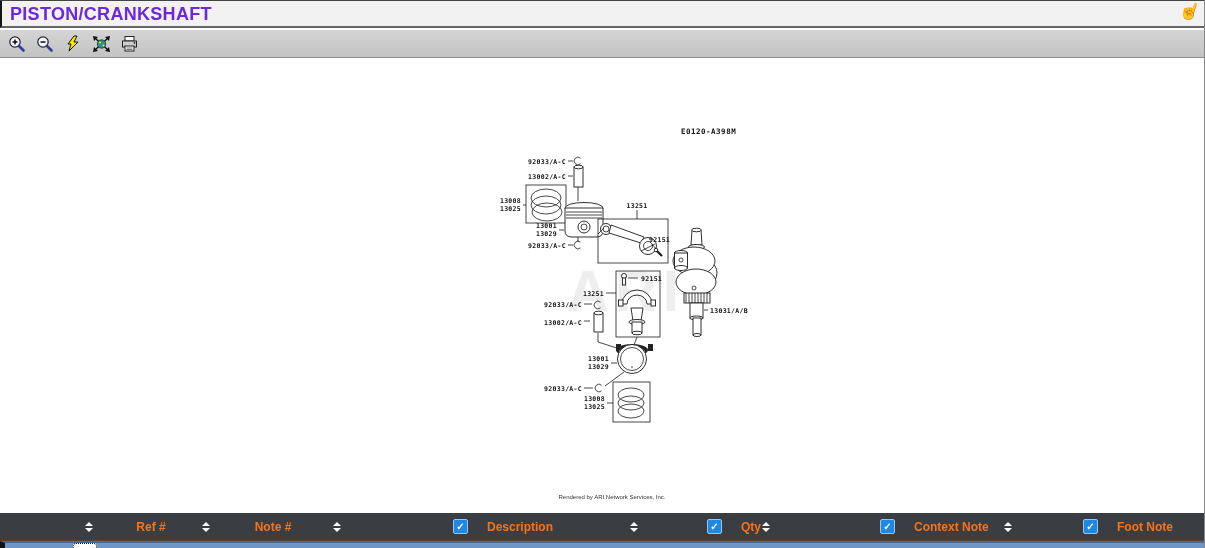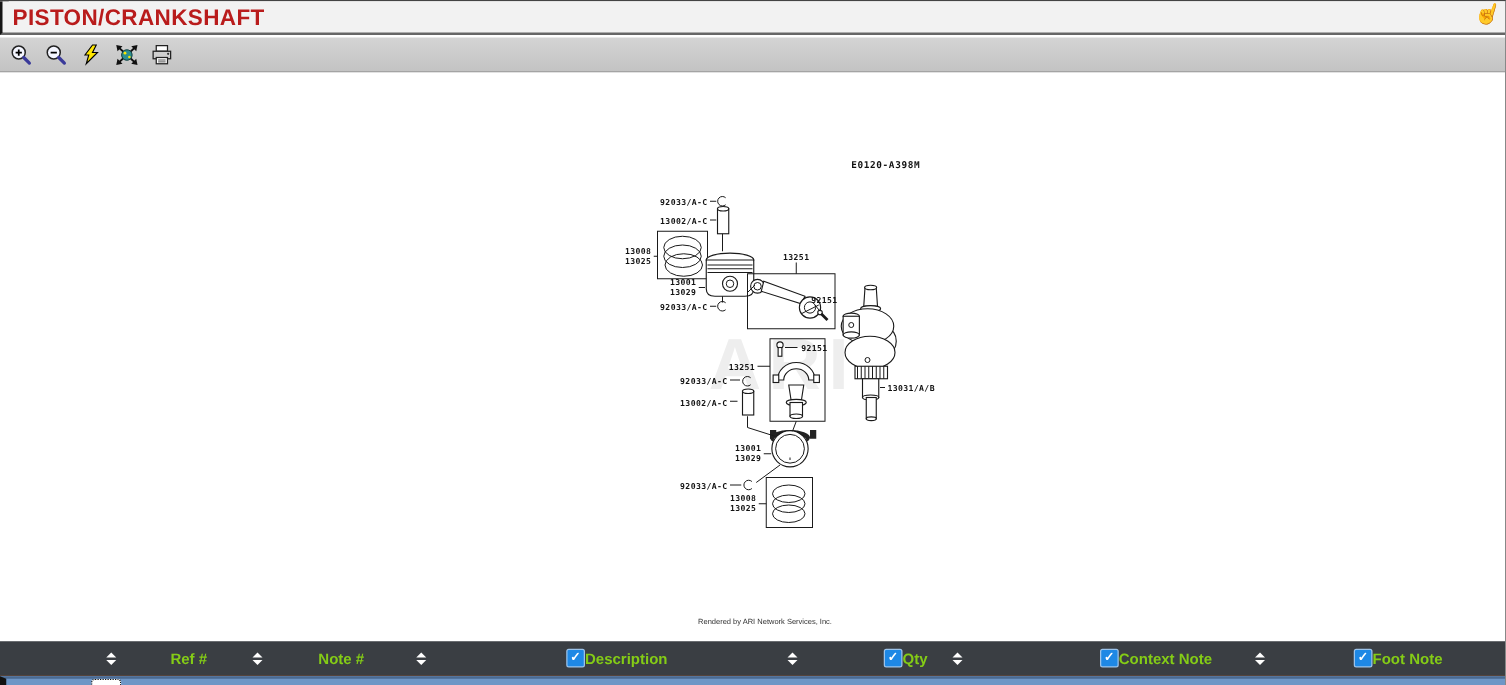--- a/index.html
+++ b/index.html
@@ -1,42 +1,42 @@
 <!DOCTYPE html>
 <html><head>
 <meta charset="utf-8">
 <style>
   html,body{margin:0;padding:0;background:#fff;}
   .app{position:relative;width:1205px;height:548px;font-family:"Liberation Sans",sans-serif;
        border-top:1px solid #444;border-right:1px solid #888;box-sizing:border-box;overflow:hidden;background:#fff;}
   
   .titlebar{position:absolute;left:0;top:0;width:1205px;height:27px;background:#f2f2f2;
             border-bottom:2px solid #666;border-left:2px solid #151515;box-sizing:border-box;}
-  .titlebar .title{position:absolute;left:8px;top:3px;font-size:18px;font-weight:bold;color:#b91c1c;letter-spacing:.3px;}
+  .titlebar .title{position:absolute;left:8px;top:3px;font-size:18px;font-weight:bold;color:#6d28d9;letter-spacing:.3px;}
   .hand{position:absolute;right:4px;top:0px;font-size:17px;color:#111;transform:rotate(18deg);}
   .hand::after{content:"☝";}
   
   .toolbar{position:absolute;left:0;top:29px;width:1205px;height:28px;background:linear-gradient(#d4d4d4,#c3c3c3);
            border-bottom:1px solid #8a8a8a;box-sizing:border-box;display:flex;align-items:center;gap:6px;padding-left:6px;}
   .tbtn{width:22px;height:22px;display:flex;align-items:center;justify-content:center;background:transparent;border:none;padding:0;cursor:pointer;}
   
   .canvas{position:absolute;left:0;top:57px;width:1205px;height:455px;background:#fff;}
   .canvas svg{display:block;}
   .dlabel{font-family:"DejaVu Sans Mono",monospace;font-weight:bold;font-size:6.5px;fill:#111;letter-spacing:.3px;}
   .dcode{font-family:"DejaVu Sans Mono",monospace;font-weight:bold;font-size:7.5px;fill:#111;letter-spacing:.5px;}
   .dcredit{font-family:"Liberation Sans",sans-serif;font-size:6px;fill:#333;}
   .wmark{font-family:"Liberation Sans",sans-serif;font-weight:bold;font-size:58px;fill:#eeeeee;letter-spacing:6px;}
   .ln{stroke:#1a1a1a;stroke-width:.8;fill:none;}
   .shape{stroke:#1a1a1a;stroke-width:.9;fill:#fff;}
   .dark{fill:#232323;stroke:none;}
   
-  .grid-header{position:absolute;left:0;top:512px;width:1205px;height:28px;background:#3a3e43;color:#84cc16;
+  .grid-header{position:absolute;left:0;top:512px;width:1205px;height:28px;background:#3a3e43;color:#f97316;
                border-bottom:1px solid #55443c;box-sizing:border-box;}
   .col{position:absolute;top:7px;transform:translateX(-50%);font-size:12px;font-weight:bold;white-space:nowrap;cursor:pointer;}
-  .colwrap{position:absolute;top:6px;display:flex;align-items:center;gap:0;font-size:12px;font-weight:bold;white-space:nowrap;}
+  .colwrap{position:absolute;top:6px;display:flex;align-items:center;gap:19px;font-size:12px;font-weight:bold;white-space:nowrap;}
   .cb{width:13px;height:13px;background:#1e88e5;border:1px solid #9cc3ea;border-radius:2px;display:inline-flex;
       align-items:center;justify-content:center;color:#fff;font-size:10px;line-height:10px;cursor:pointer;}
   .cb::after{content:"✓";}
   .sort{position:absolute;top:9px;transform:translateX(-50%);cursor:pointer;}
   .sort i{display:block;width:0;height:0;border-left:4px solid transparent;border-right:4px solid transparent;}
   .sort .up{border-bottom:4px solid #fff;margin-bottom:2px;}
   .sort .dn{border-top:4px solid #fff;}
   
   .sel-row{position:absolute;left:0;top:540px;width:1205px;height:8px;background:#6e96c6;
            border-top:2px solid #4a6a92;border-left:5px solid #111;box-sizing:border-box;}

